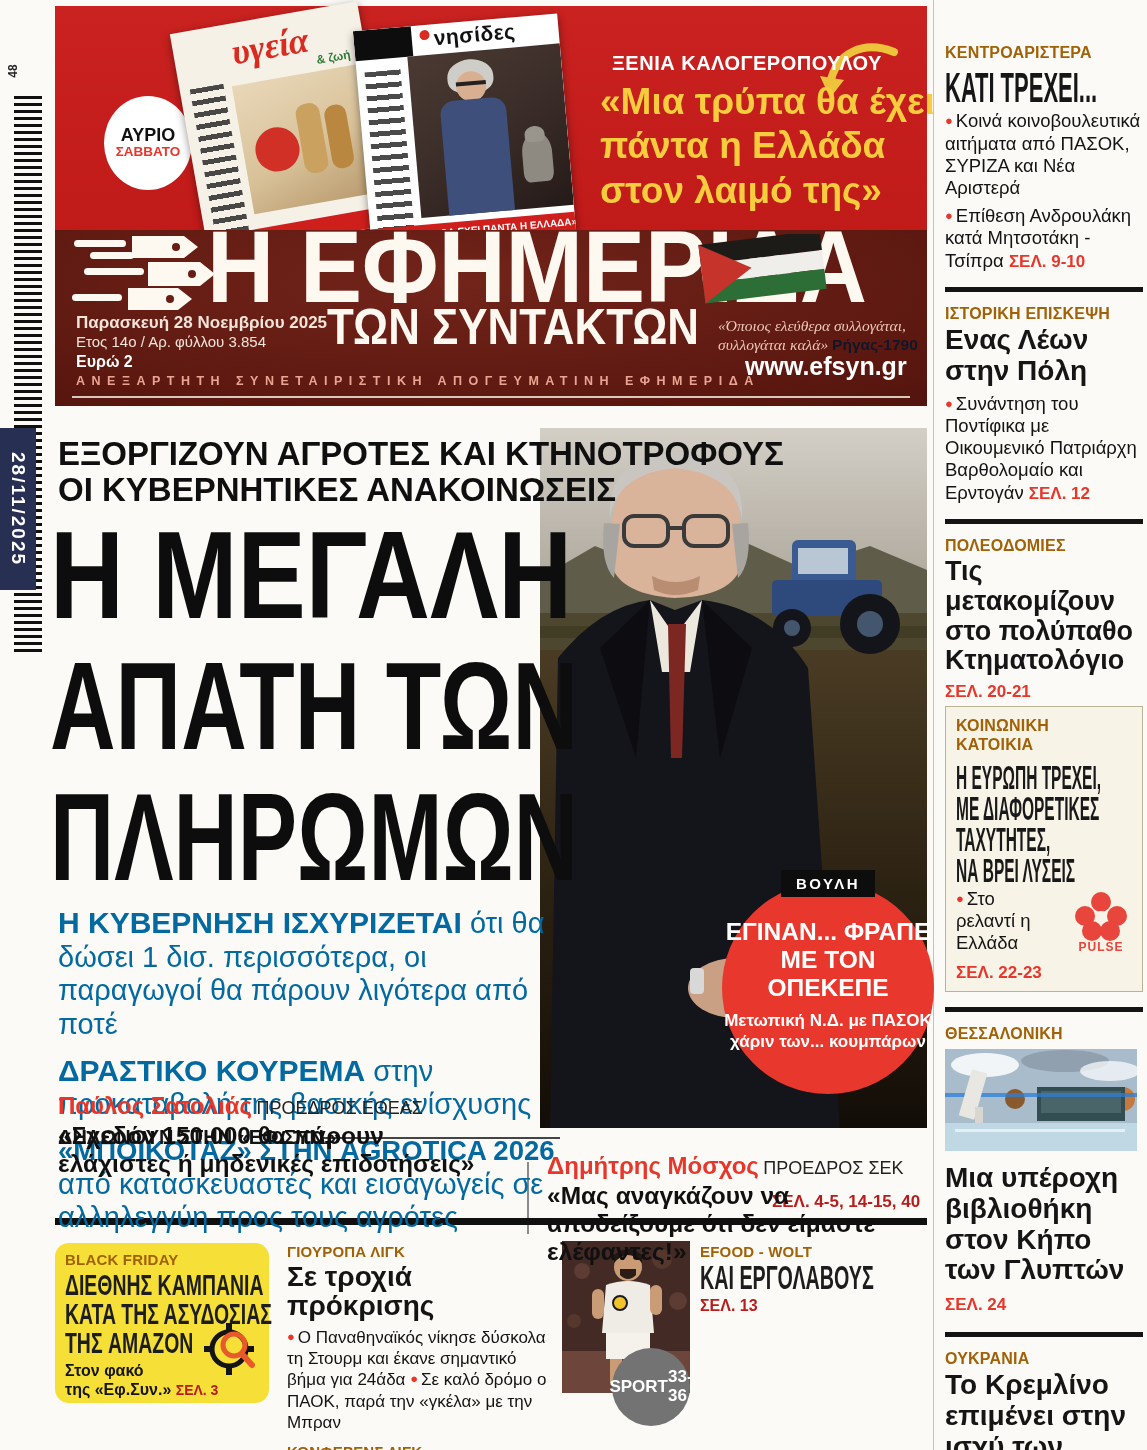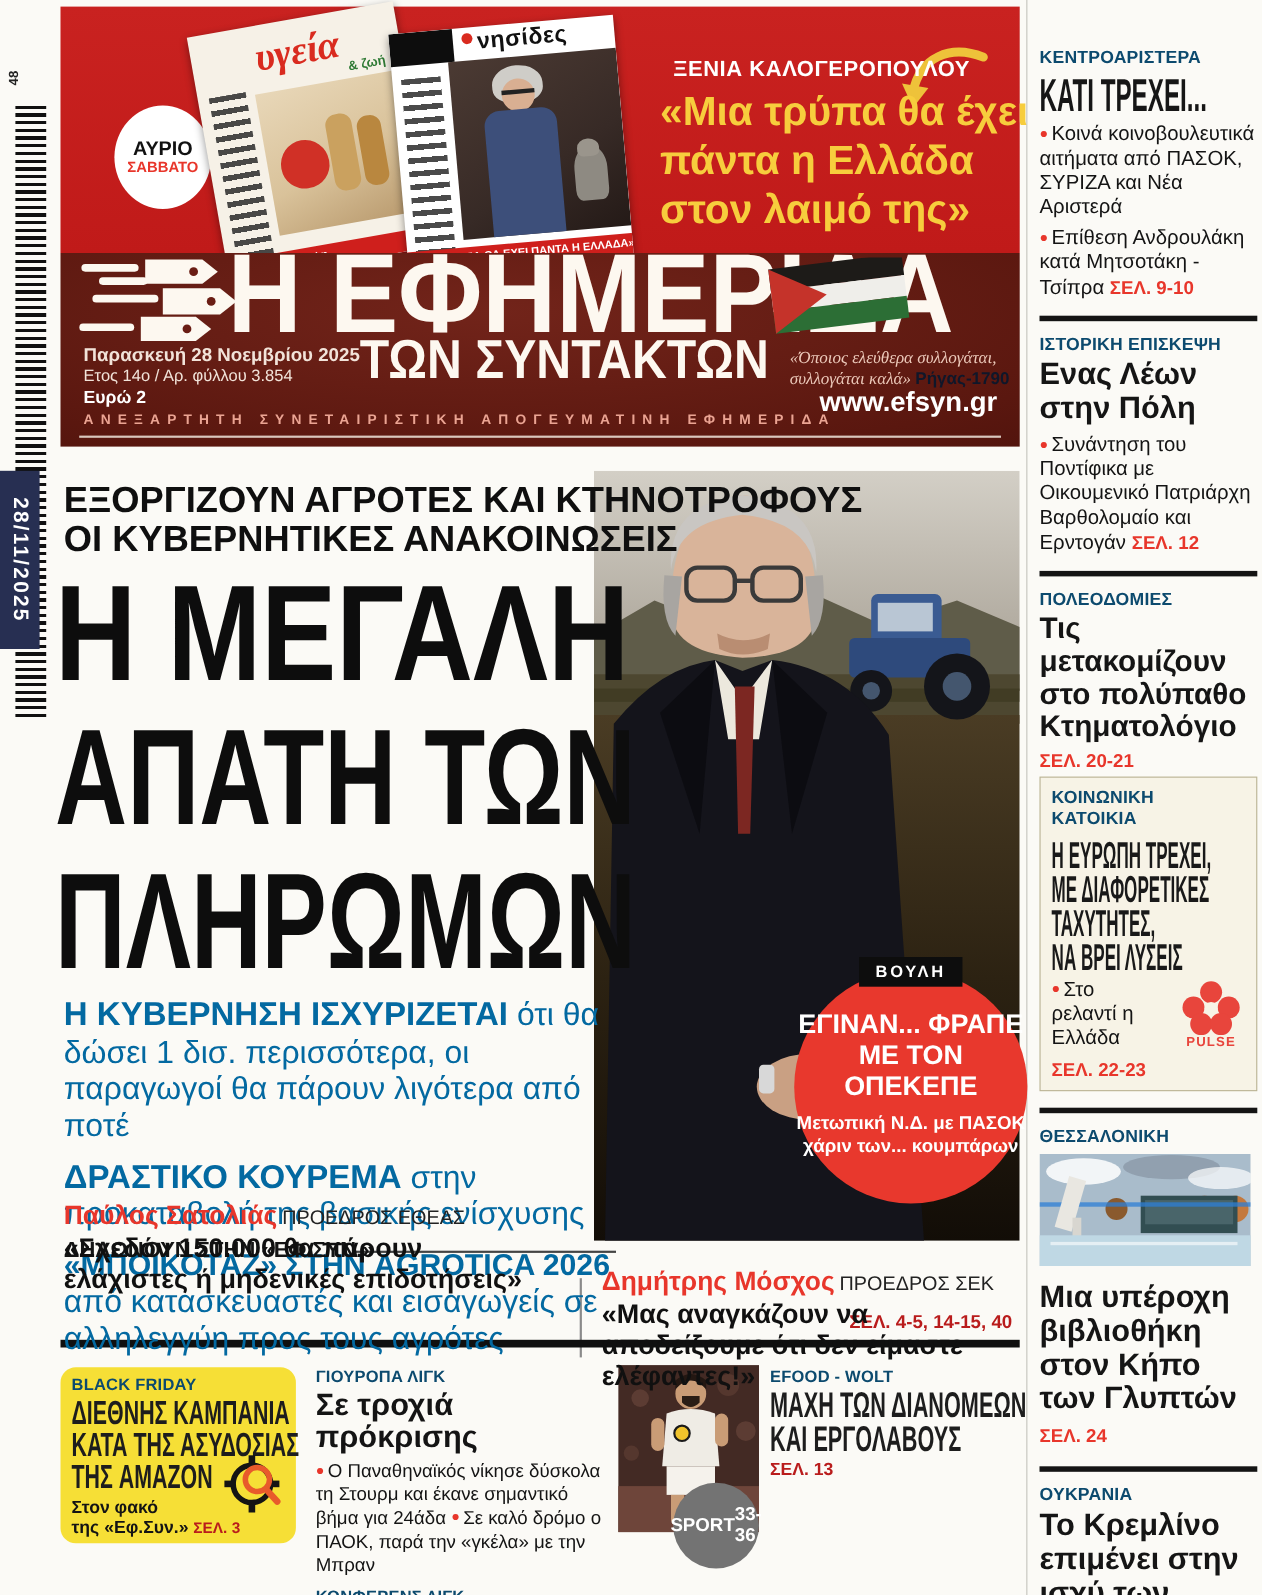--- a/index.html
+++ b/index.html
@@ -1,19 +1,19 @@
 <!DOCTYPE html>
 <html><head>
 <meta charset="utf-8">
 <style>
   html,body{margin:0;padding:0;}
   body{width:1147px;height:1450px;position:relative;background:#fbfaf6;overflow:hidden;
        font-family:"Liberation Sans",sans-serif;color:#141414;}
   .abs{position:absolute;}
-  .lbl{font-weight:800;color:#0c4a6e;font-size:16px;letter-spacing:.2px;}
+  .lbl{font-weight:800;color:#a16207;font-size:16px;letter-spacing:.2px;}
   .pages{font-weight:800;color:#b91c1c;}
   .dot{color:#e8362b;font-size:13px;vertical-align:2px;padding-right:3px;}
   
   #redband{left:55px;top:6px;width:872px;height:224px;background:linear-gradient(180deg,#c92220,#c01a19);}
   #masthead{left:55px;top:230px;width:872px;height:176px;background:radial-gradient(120% 140% at 45% 30%,#72241a 0%,#5a170f 55%,#3f0d08 100%);}
   #masthead-rule{left:72px;top:396px;width:838px;height:2px;background:#f0e6dc;opacity:.85;}
   .tomorrow{left:104px;top:96px;width:88px;height:94px;background:#fff;border-radius:50%;
             display:flex;flex-direction:column;align-items:center;justify-content:center;line-height:1.05;}
   .tomorrow .t1{font-weight:800;font-size:18px;color:#111;}
   .tomorrow .t2{font-weight:800;font-size:13.5px;color:#e8362b;}
@@ -346,21 +346,20 @@
   </g>
 </svg>
 
 <div class="abs" id="sportbadge">
   <span>SPORT</span>
   <span>33-36</span>
 </div>
 
 <div class="abs" id="efoodcol">
   <div class="lbl" style="font-size:15px;">EFOOD - WOLT</div>
-  <div class="cond-line" style="height:31px;"><span style="font-size:29px;transform:scale(0.68,1.12);">ΜΑΧΗ ΤΩΝ ΔΙΑΝΟΜΕΩΝ</span></div>
   <div class="cond-line" style="height:31px;"><span style="font-size:29px;transform:scale(0.68,1.12);">ΚΑΙ ΕΡΓΟΛΑΒΟΥΣ</span></div>
   <div class="pages" style="font-size:16px;margin-top:6px;">ΣΕΛ. 13</div>
 </div>
 
 <div class="abs" id="sb-divider"></div>
 
 <div class="abs" id="sidebar">
 
   <div class="sb-item">
     <span class="lbl">ΚΕΝΤΡΟΑΡΙΣΤΕΡΑ</span>

